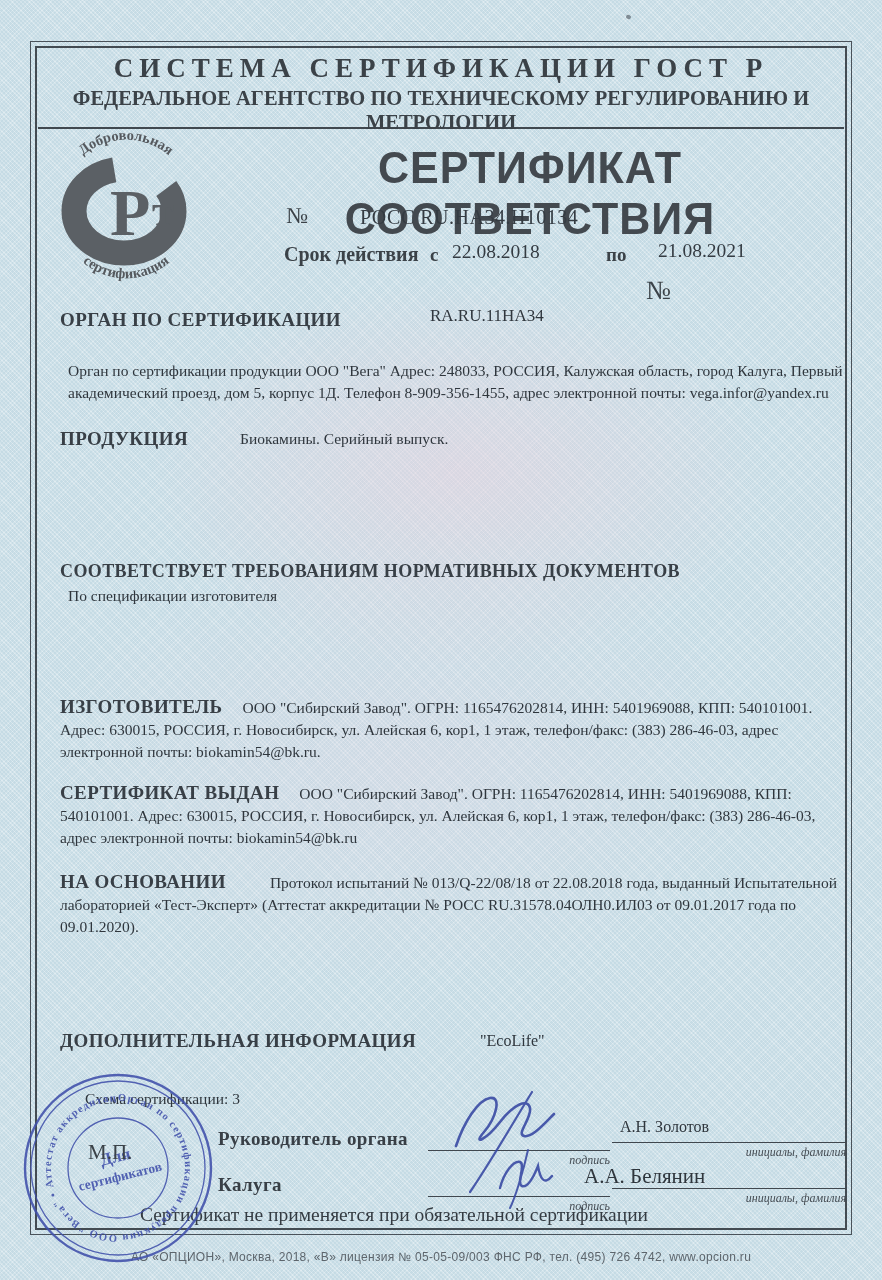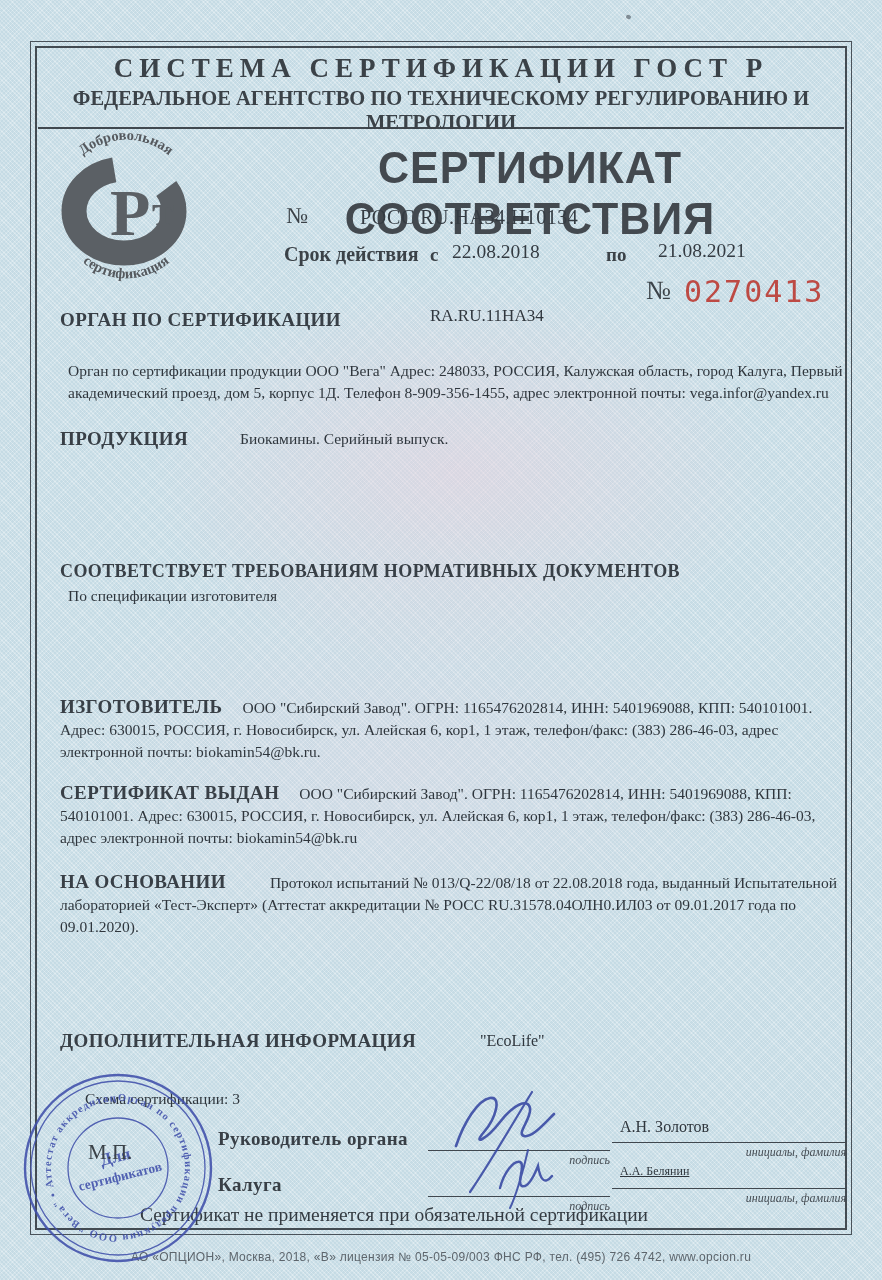--- a/index.html
+++ b/index.html
@@ -81,21 +81,21 @@
   .sl-1a { left:428px; top:1150px; width:182px; }
   .sl-1b { left:612px; top:1142px; width:234px; }
   .sl-2a { left:428px; top:1196px; width:182px; }
   .sl-2b { left:612px; top:1188px; width:234px; }
   .caption { font-size:12px; color:#454c53; text-align:right;font-style:italic; }
   .cap-1a { left:428px; top:1153px; width:182px; }
   .cap-1b { left:612px; top:1145px; width:234px; }
   .cap-2a { left:428px; top:1199px; width:182px; }
   .cap-2b { left:612px; top:1191px; width:234px; }
   .name-1 { left:620px; top:1118px; font-size:16px; color:#2f363d; }
-  .name-2 { left:620px; top:1164px; font-size:12px; color:#2f363d;text-decoration:underline; }
+  .name-2 { left:584px; top:1164px; font-size:21px; color:#2f363d; }
 
   .sig-svg { left:412px; top:1088px; width:240px; height:130px; z-index:5; }
 
   .disclaimer { left:30px; top:1204px; width:728px; text-align:center; font-size:19.5px; color:#343b42; }
 
   .fine-print { left:0; top:1250px; width:882px; text-align:center;
     font-family:"Liberation Sans", sans-serif; font-size:12px; letter-spacing:.3px; color:#5d656c; }
 
   .logo-svg { left:45px; top:133px; width:162px; height:152px; z-index:2; }
   .stamp-svg { left:16px; top:1066px; width:204px; height:204px; z-index:3; opacity:.88; }
@@ -141,21 +141,20 @@
   <span class="abs num-label">№</span>
   <span class="abs num-value">РОСС RU.НА34.Н10134</span>
 
   <span class="abs valid-label">Срок действия</span>
   <span class="abs valid-c">с</span>
   <span class="abs valid-from">22.08.2018</span>
   <span class="abs valid-po">по</span>
   <span class="abs valid-to">21.08.2021</span>
 
   <span class="abs blank-no">№</span>
-  <span class="abs blank-no-digits">0270413</span>
 
   <span class="abs sec-label org-label">ОРГАН ПО СЕРТИФИКАЦИИ</span>
   <span class="abs org-code">RA.RU.11НА34</span>
   <p class="abs para body-text org-text">Орган по сертификации продукции ООО "Вега" Адрес: 248033, РОССИЯ, Калужская область, город Калуга, Первый академический проезд, дом 5, корпус 1Д. Телефон 8-909-356-1455, адрес электронной почты: vega.infor@yandex.ru</p>
 
   <span class="abs sec-label prod-label">ПРОДУКЦИЯ</span>
   <span class="abs body-text prod-text">Биокамины. Серийный выпуск.</span>
 
 
   <span class="abs sec-label conf-label">СООТВЕТСТВУЕТ ТРЕБОВАНИЯМ НОРМАТИВНЫХ ДОКУМЕНТОВ</span>

